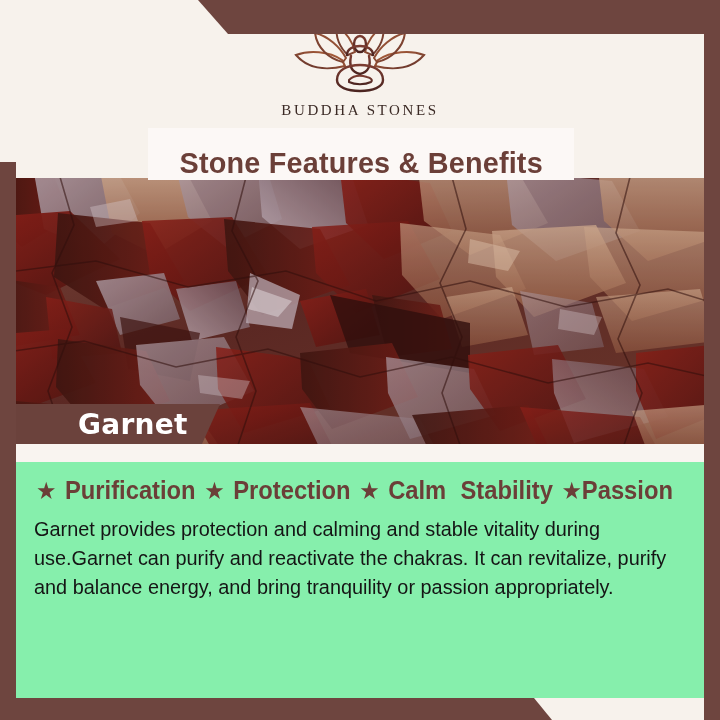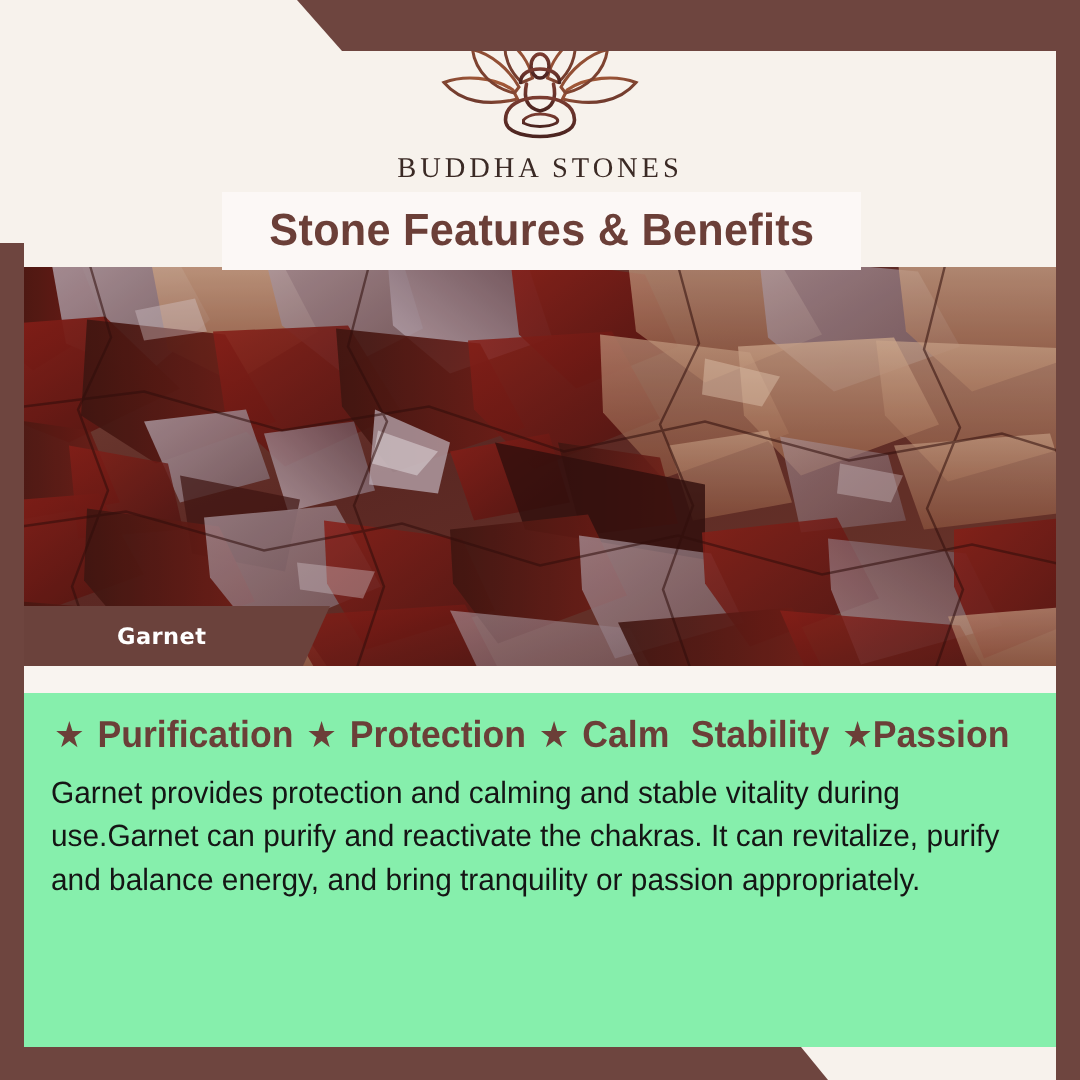--- a/index.html
+++ b/index.html
@@ -84,37 +84,37 @@
   .logo-mark {
     display: block;
     margin: 0 auto;
     width: 150px;
     height: 76px;
   }
   .logo-word {
     display: block;
     margin: 4px auto 0 auto;
     font-family: "Liberation Serif", serif;
-    font-size: 19px;
+    font-size: 15px;
     letter-spacing: 2.6px;
     color: #3b2a25;
     text-align: center;
   }
 
   
   .title-plate {
     position: absolute;
     top: 128px;
     left: 148px;
     width: 426px;
     height: 52px;
     background: #fcf8f6;
     z-index: 3;
     display: flex;
-    align-items: center;
+    align-items: flex-end;
     justify-content: center;
   }
   .title-text {
     font-family: "Liberation Sans Narrow", "Liberation Sans", sans-serif;
     font-size: 30px;
     font-weight: bold;
     color: #6b3f38;
     letter-spacing: 0.2px;
     transform: scaleX(0.96);
     white-space: nowrap;
@@ -146,21 +146,21 @@
     height: 40px;
     background: #6b423c;
     clip-path: polygon(0 0, 204px 0, 186px 40px, 0 40px);
     z-index: 3;
     display: flex;
     align-items: center;
   }
   .name-text {
     margin-left: 62px;
     color: #ffffff;
-    font-size: 15px;
+    font-size: 28px;
     font-weight: bold;
     letter-spacing: 0.3px;
     font-family: "DejaVu Sans", sans-serif;
   }
 
   
   .content {
     position: absolute;
     top: 444px;
     left: 16px;

